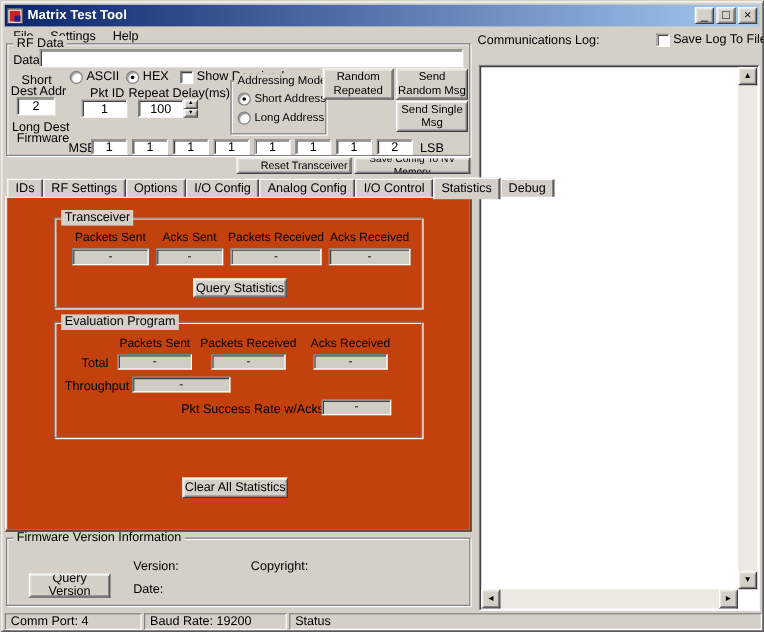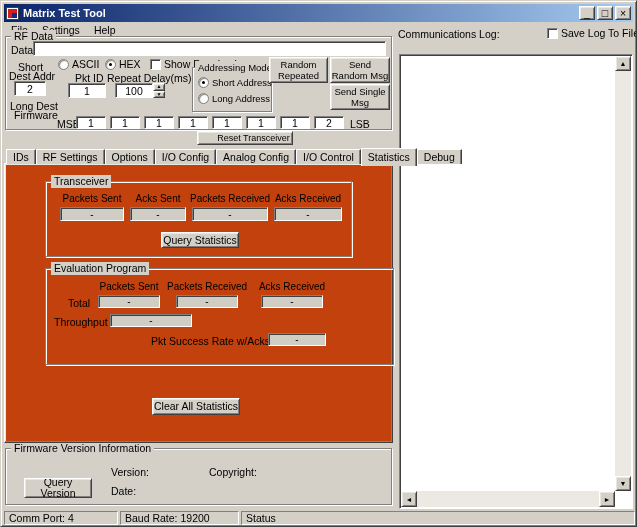--- a/index.html
+++ b/index.html
@@ -173,20 +173,21 @@
     <input class="txt ctr" style="left: 138px; top: 79px; width: 30px; height: 13px;" value="1">
     <input class="txt ctr" style="left: 172px; top: 79px; width: 30px; height: 13px;" value="1">
     <input class="txt ctr" style="left: 206px; top: 79px; width: 30px; height: 13px;" value="1">
     <input class="txt ctr" style="left: 240px; top: 79px; width: 30px; height: 13px;" value="1">
     <input class="txt ctr" style="left: 274px; top: 79px; width: 30px; height: 13px;" value="1">
     <input class="txt ctr" style="left: 308px; top: 79px; width: 30px; height: 13px;" value="2">
     <span class="lab" style="left:344px;top:81px;">LSB</span>
   </div>
 
   <div class="btn a" style="left:196px;top:130px;width:96px;height:14px;font-size:9px;padding-left:17px;">Reset Transceiver</div>
+  <div class="btn a" style="left:294px;top:130px;width:97px;height:14px;font-size:8.5px;">Save Config To NV Memory</div>
 
   <div class="tabstrip">
     <div class="tab">IDs</div>
     <div class="tab">RF Settings</div>
     <div class="tab">Options</div>
     <div class="tab">I/O Config</div>
     <div class="tab">Analog Config</div>
     <div class="tab">I/O Control</div>
     <div class="tab active">Statistics</div>
     <div class="tab">Debug</div>
@@ -200,21 +201,21 @@
       <span class="colhdr" style="left:72px;top:11px;width:80px;">Acks Sent</span>
       <span class="colhdr" style="left:144px;top:11px;width:80px;">Packets Received</span>
       <span class="colhdr" style="left:222px;top:11px;width:80px;">Acks Received</span>
       <div class="statbox" style="left:14px;top:25px;width:64px;">-</div>
       <div class="statbox" style="left:84px;top:25px;width:56px;">-</div>
       <div class="statbox" style="left:146px;top:25px;width:76px;">-</div>
       <div class="statbox" style="left:228px;top:25px;width:68px;">-</div>
       <div class="btn a" style="left:115px;top:50px;width:78px;height:16px;">Query Statistics</div>
     </div>
 
-    <div class="group" style="left:40px;top:104px;width:349px;height:97px;">
+    <div class="group" style="left:40px;top:104px;width:307px;height:97px;">
       <span class="glabel">Evaluation Program</span>
       <span class="colhdr" style="left:38px;top:12px;width:90px;">Packets Sent</span>
       <span class="colhdr" style="left:116px;top:12px;width:90px;">Packets Received</span>
       <span class="colhdr" style="left:201px;top:12px;width:90px;">Acks Received</span>
       <span class="lab" style="left:22px;top:28px;">Total</span>
       <div class="statbox" style="left:52px;top:26px;width:62px;height:13px;">-</div>
       <div class="statbox" style="left:130px;top:26px;width:62px;height:13px;">-</div>
       <div class="statbox" style="left:215px;top:26px;width:62px;height:13px;">-</div>
       <span class="lab" style="left:8px;top:47px;">Throughput</span>
       <div class="statbox" style="left:64px;top:45px;width:82px;height:13px;">-</div>

